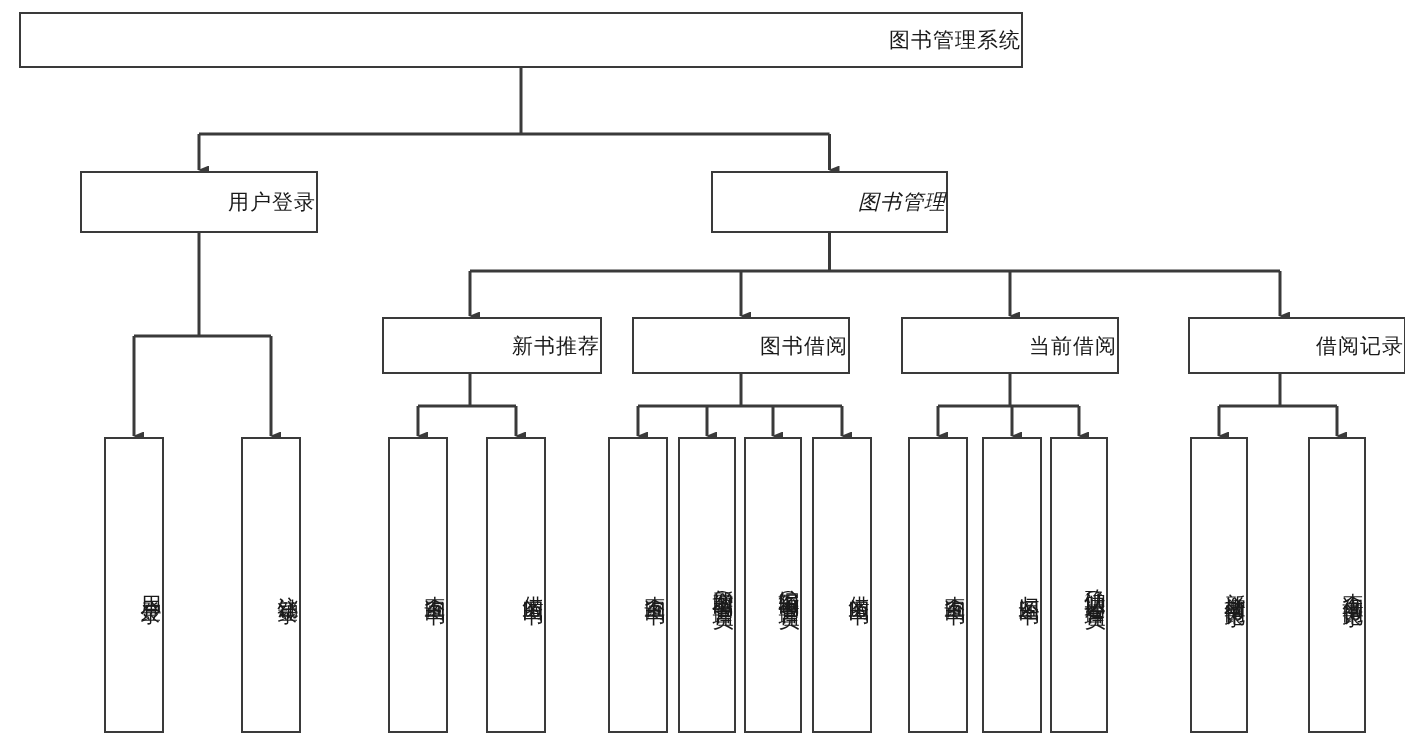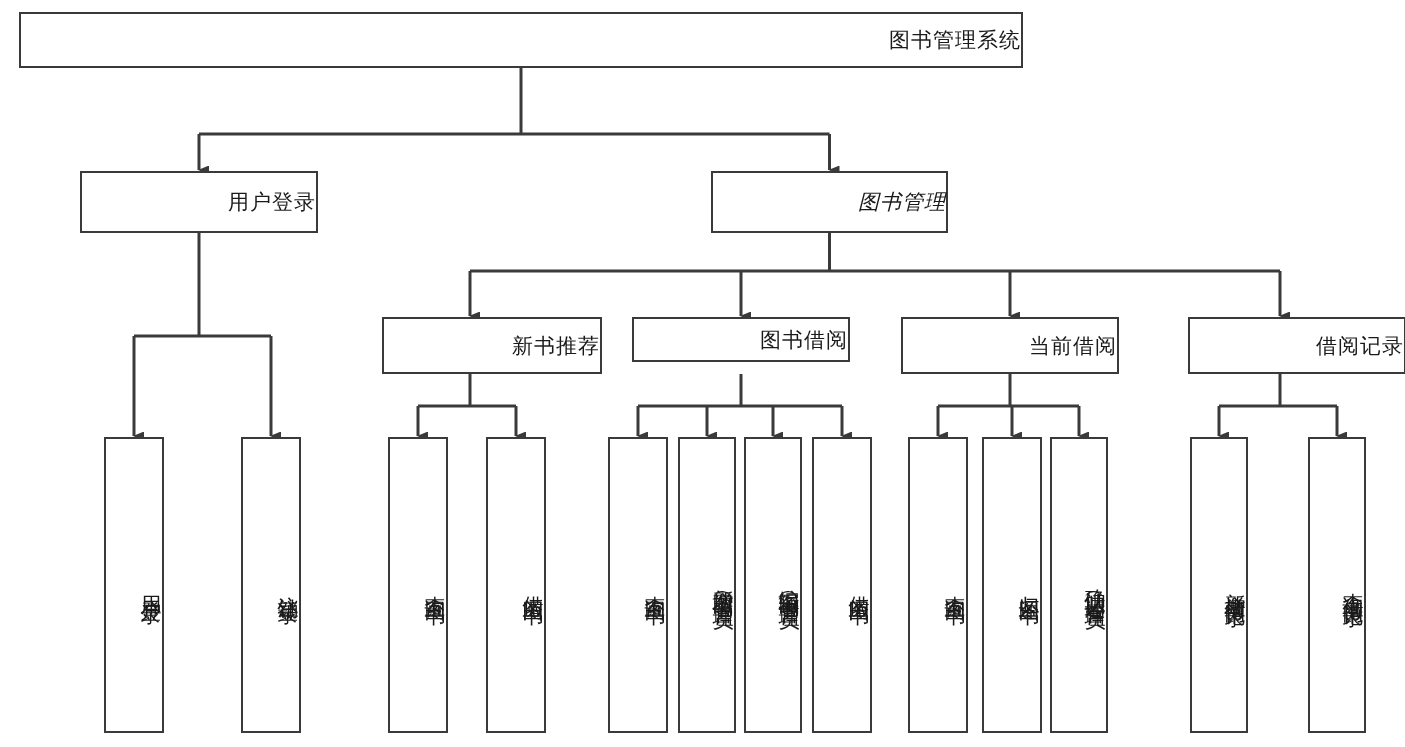--- a/index.html
+++ b/index.html
@@ -118,21 +118,21 @@
       </div>
       <div class="node-box horizontal" style="left: 80px; top: 171px; width: 238px; height: 62px;">
         <span class="node-label">用户登录</span>
       </div>
       <div class="node-box horizontal" style="left: 711px; top: 171px; width: 237px; height: 62px; font-style: italic;">
         <span class="node-label">图书管理</span>
       </div>
       <div class="node-box horizontal" style="left: 360px; top: 317px; width: 220px; height: 57px; margin-left: 22px;">
         <span class="node-label">新书推荐</span>
       </div>
-      <div class="node-box horizontal" style="left: 632px; top: 317px; width: 218px; height: 45px; padding-left: 16px;">
+      <div class="node-box horizontal" style="left: 632px; top: 317px; width: 218px; height: 57px; padding-left: 16px;">
         <span class="node-label">图书借阅</span>
       </div>
       <div class="node-box horizontal" style="left: 901px; top: 317px; width: 218px; height: 57px; padding-left: 40px;">
         <span class="node-label">当前借阅</span>
       </div>
       <div class="node-box horizontal" style="left: 1188px; top: 317px; width: 218px; height: 57px;">
         <span class="node-label">借阅记录</span>
       </div>
       <div class="node-box vertical" style="left: 104px; top: 437px; width: 60px; height: 296px;">
         <span class="node-label">用户登录</span>

